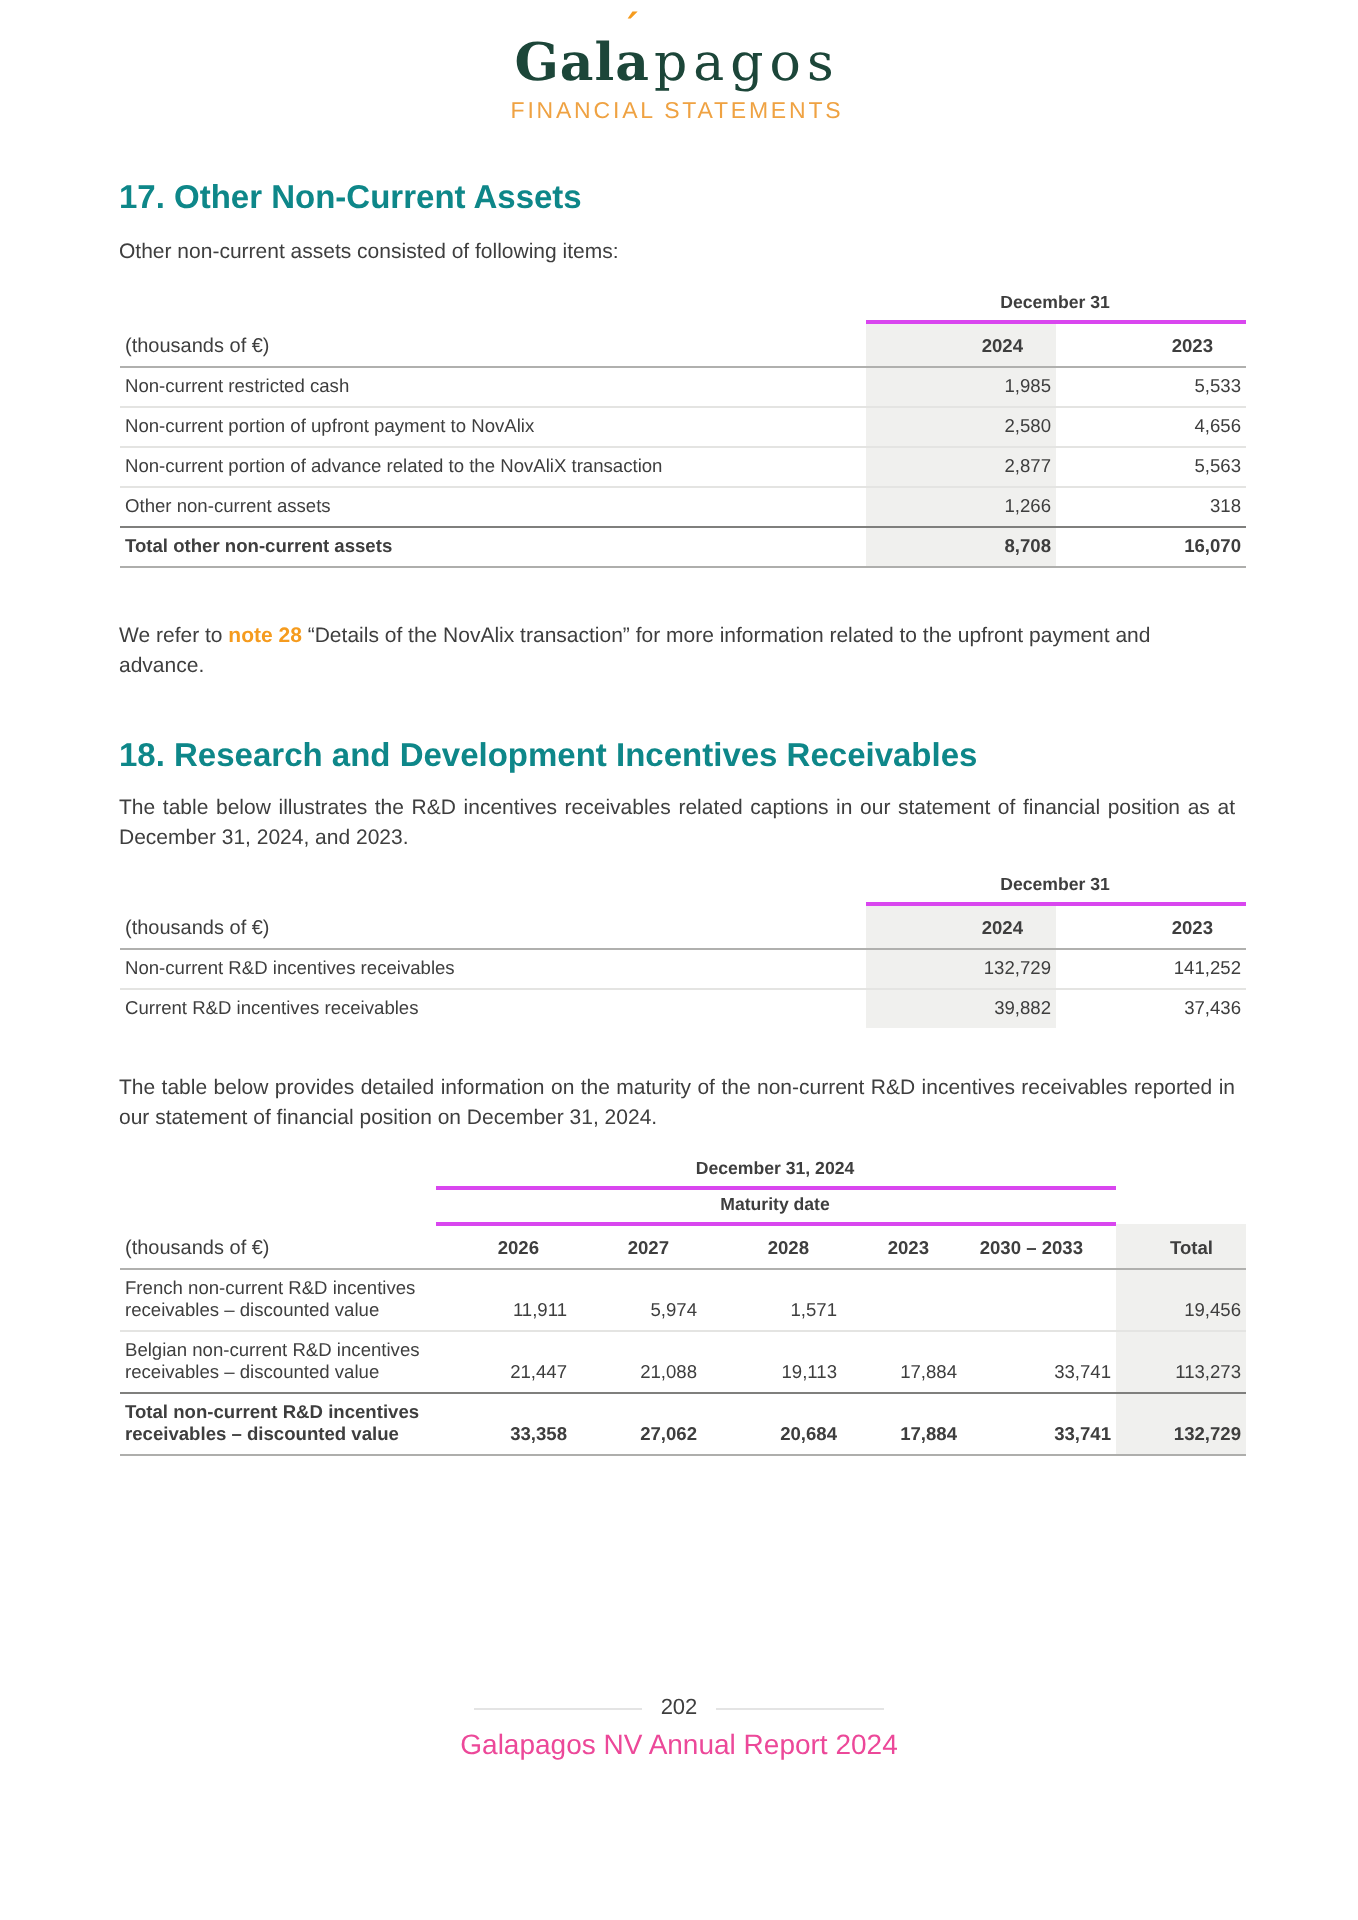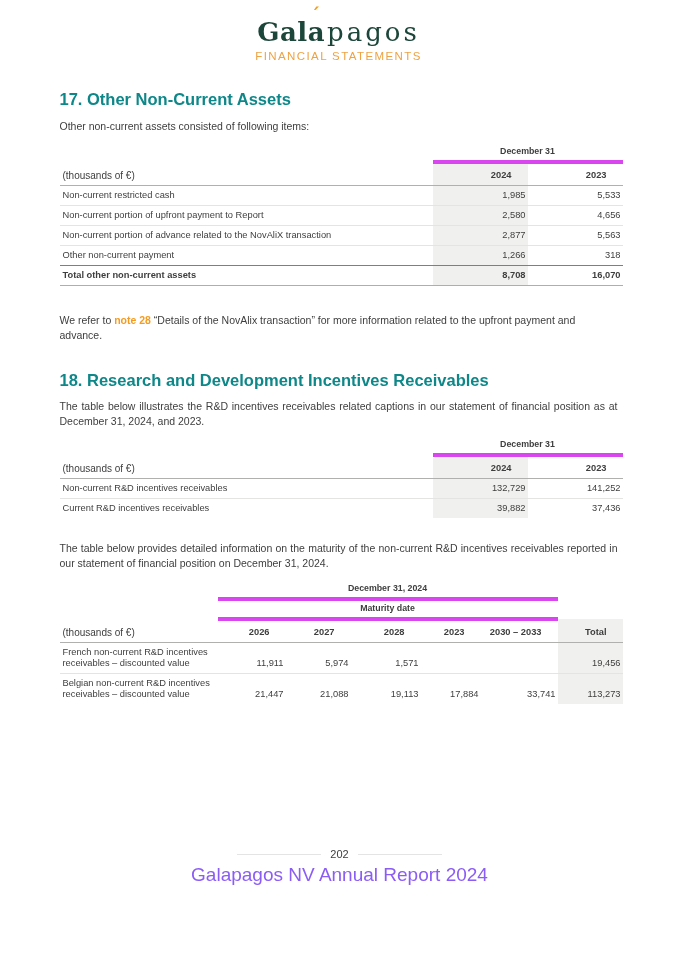--- a/index.html
+++ b/index.html
@@ -48,21 +48,21 @@
   }
   .t-assets { margin-top:9px; }
   .t-rd { margin-top:7px; }
   .t-maturity { margin-top:9px; }
   .fintable td {
     font-size:9.3px; line-height:11px; vertical-align:bottom;
     color:#3e3e3e; padding:0;
   }
   td.span-cell {
     text-align:center; font-weight:700; font-size:8.8px;
-    padding-bottom:3px; border-bottom:4px solid #d946ef;
+    padding-bottom:3px; border-bottom:2px solid #d946ef;
   }
   tr.span-row td { padding-top:2px; }
   tr.head-row td { border-bottom:1px solid #b0b0ae; }
   td.head-label { font-size:10px; padding:6px 0 4px 3px; text-align:left; }
   td.head-num { font-weight:700; text-align:right; padding:6px 16px 4px 0; }
   td.cell-label { padding:4px 4px 4px 3px; text-align:left; }
   td.cell-num { text-align:right; padding:4px 2px 4px 0; }
   tr.data-row td { border-bottom:1px solid #e4e4e2; }
   tr.data-row.no-bb td { border-bottom:none; }
   tr.total-row td {
@@ -70,21 +70,21 @@
     font-weight:700;
   }
   .shade { background:#f0f0ee; }
   .teal { color:#1d8f91; }
 
   
   .footer { position:absolute; left:0; right:0; top:848px; text-align:center; }
   .pageline { display:flex; justify-content:center; align-items:center; gap:9px; }
   .rule { width:84px; height:0; border-top:1px solid #e4e4e4; }
   .pagenum { font-size:11px; color:#3e3e3e; }
-  .report-title { margin-top:4px; font-size:19px; color:#8b5cf6; }
+  .report-title { margin-top:4px; font-size:14px; color:#ec4899; }
 </style>
 </head>
 <body>
 
 <div class="page">
 
   <div class="logo-block">
     <div class="logo"><span class="lg-bold">Gal</span><span class="lg-a"><span>a</span><span class="lg-accent">´</span></span><span class="lg-light">pagos</span></div>
     <div class="tagline">FINANCIAL STATEMENTS</div>
   </div>
@@ -107,31 +107,31 @@
       <td class="head-label">(thousands of €)</td>
       <td class="head-num shade teal">2024</td>
       <td class="head-num">2023</td>
     </tr>
     <tr class="data-row">
       <td class="cell-label">Non-current restricted cash</td>
       <td class="cell-num shade teal">1,985</td>
       <td class="cell-num">5,533</td>
     </tr>
     <tr class="data-row">
-      <td class="cell-label">Non-current portion of upfront payment to Report</td>
+      <td class="cell-label">Non-current portion of upfront payment to NovAlix</td>
       <td class="cell-num shade teal">2,580</td>
       <td class="cell-num">4,656</td>
     </tr>
     <tr class="data-row">
       <td class="cell-label">Non-current portion of advance related to the NovAliX transaction</td>
       <td class="cell-num shade teal">2,877</td>
       <td class="cell-num">5,563</td>
     </tr>
     <tr class="data-row no-bb">
-      <td class="cell-label">Other non-current payment</td>
+      <td class="cell-label">Other non-current assets</td>
       <td class="cell-num shade teal">1,266</td>
       <td class="cell-num">318</td>
     </tr>
     <tr class="total-row">
       <td class="cell-label">Total other non-current assets</td>
       <td class="cell-num shade teal">8,708</td>
       <td class="cell-num">16,070</td>
     </tr>
   </tbody>
     </table>
@@ -213,20 +213,29 @@
     </tr>
     <tr class="data-row no-bb">
       <td class="cell-label">Belgian non-current R&amp;D incentives receivables – discounted value</td>
       <td class="cell-num">21,447</td>
       <td class="cell-num">21,088</td>
       <td class="cell-num">19,113</td>
       <td class="cell-num">17,884</td>
       <td class="cell-num">33,741</td>
       <td class="cell-num shade teal">113,273</td>
     </tr>
+    <tr class="total-row">
+      <td class="cell-label">Total non-current R&amp;D incentives receivables – discounted value</td>
+      <td class="cell-num">33,358</td>
+      <td class="cell-num">27,062</td>
+      <td class="cell-num">20,684</td>
+      <td class="cell-num">17,884</td>
+      <td class="cell-num">33,741</td>
+      <td class="cell-num shade teal">132,729</td>
+    </tr>
   </tbody>
     </table>
 
   <div class="footer">
     <div class="pageline">
       <span class="rule"></span>
       <span class="pagenum">202</span>
       <span class="rule"></span>
     </div>
     <div class="report-title">Galapagos NV Annual Report 2024</div>

